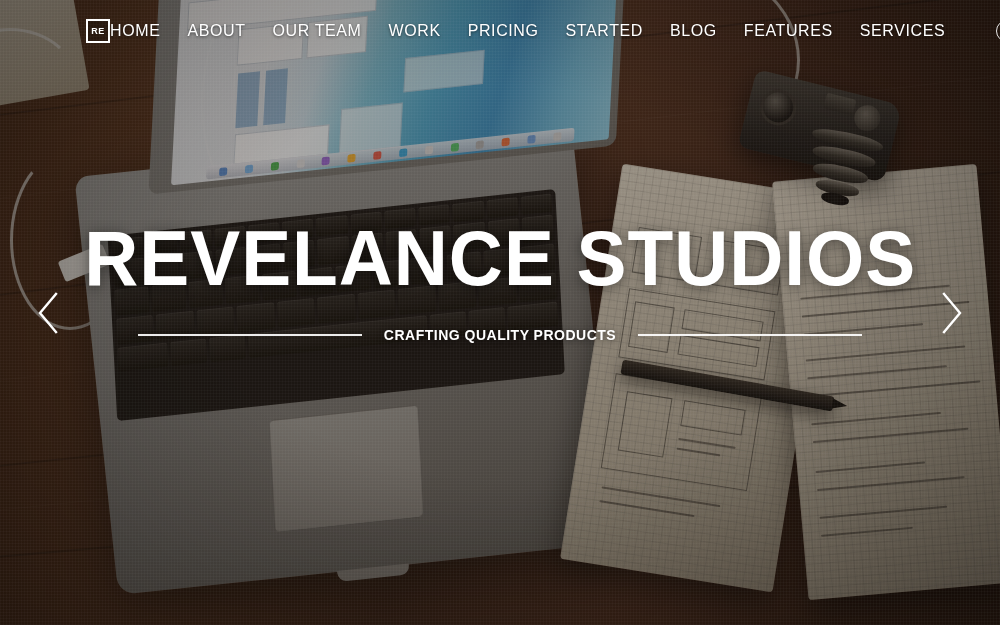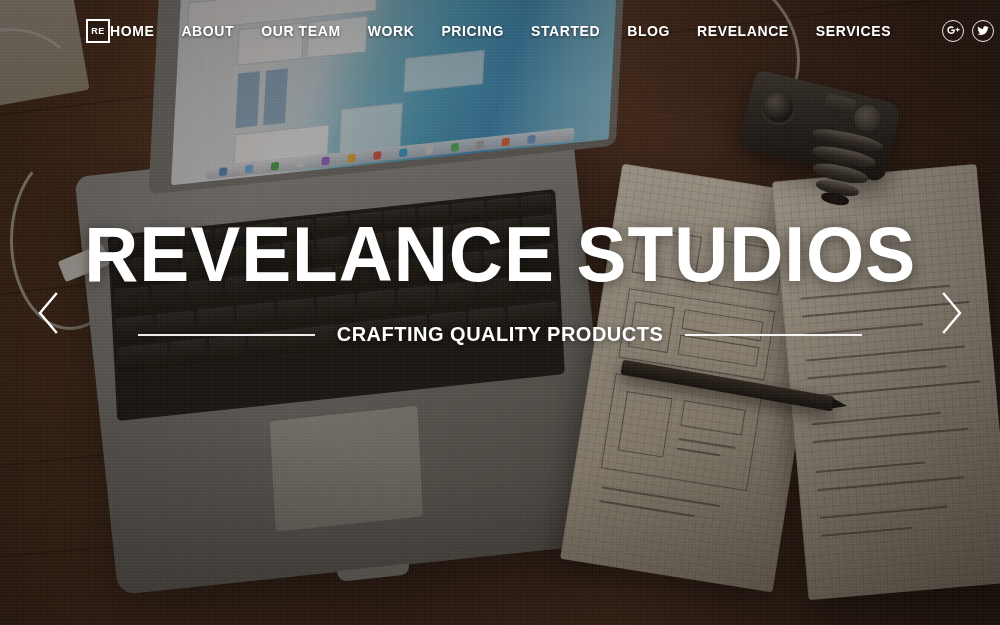--- a/index.html
+++ b/index.html
@@ -261,22 +261,22 @@
     color:#fff; font-size:9px; font-weight:bold; letter-spacing:0.5px;
     flex:0 0 auto;
     background:rgba(0,0,0,0.18);
   }
   .nav {
     margin-left:auto;
     display:flex; align-items:center; gap:27px;
   }
   .nav a {
     color:#ffffff;
-    font-size:14px;
-    font-weight:bold;
+    font-size:16px;
+    font-weight:normal;
     letter-spacing:0.6px;
     text-decoration:none;
     text-shadow:0 1px 3px rgba(0,0,0,0.55);
     white-space:nowrap;
   }
   .social { display:flex; align-items:center; gap:8px; margin-left:24px; }
   .sicon {
     width:22px; height:22px; border-radius:50%;
     border:1.6px solid rgba(255,255,255,0.9);
     display:flex; align-items:center; justify-content:center;
@@ -304,21 +304,21 @@
     transform:scaleX(0.96);
   }
   .subwrap {
     display:flex; align-items:center; gap:22px;
     margin-top:30px;
     width:724px;
   }
   .rule { flex:1; height:2px; background:rgba(255,255,255,0.92); }
   .subtitle {
     color:#fff;
-    font-size:20px;
+    font-size:14px;
     font-weight:bold;
     letter-spacing:0.5px;
     white-space:nowrap;
     text-shadow:0 1px 6px rgba(0,0,0,0.5);
   }
   .cta {
     margin-top:30px;
     display:inline-flex; align-items:center; justify-content:center;
     width:122px; height:34px;
     border:1px solid rgba(255,255,255,0.85);
@@ -534,21 +534,21 @@
     </div>
 
     <nav class="nav">
       <a href="#">HOME</a>
       <a href="#">ABOUT</a>
       <a href="#">OUR TEAM</a>
       <a href="#">WORK</a>
       <a href="#">PRICING</a>
       <a href="#">STARTED</a>
       <a href="#">BLOG</a>
-      <a href="#">REVELANCE</a>
+      <a href="#">FEATURES</a>
       <a href="#">SERVICES</a>
 
       <div class="social">
         <a href="#" class="sicon">
           <svg width="13" height="11" viewBox="0 0 13 11" fill="#fff" aria-hidden="true">
             <path d="M4.3 0.2C2 0.2 0.3 1.9 0.3 4.1c0 2.2 1.7 3.9 3.9 3.9 2.2 0 3.7-1.5 3.7-3.8 0-0.3 0-0.5-0.1-0.7H4.3v1.4h2.1C6.2 5.8 5.4 6.5 4.2 6.5c-1.3 0-2.4-1.1-2.4-2.4 0-1.3 1-2.4 2.4-2.4 0.6 0 1.2 0.2 1.6 0.6l1-1C6.2 0.6 5.3 0.2 4.3 0.2z"></path>
             <path d="M11.1 3.1V1.7h-1.1v1.4H8.6v1.1h1.4v1.4h1.1V4.2h1.4V3.1z"></path>
           </svg>
         </a>
         <a href="#" class="sicon">

